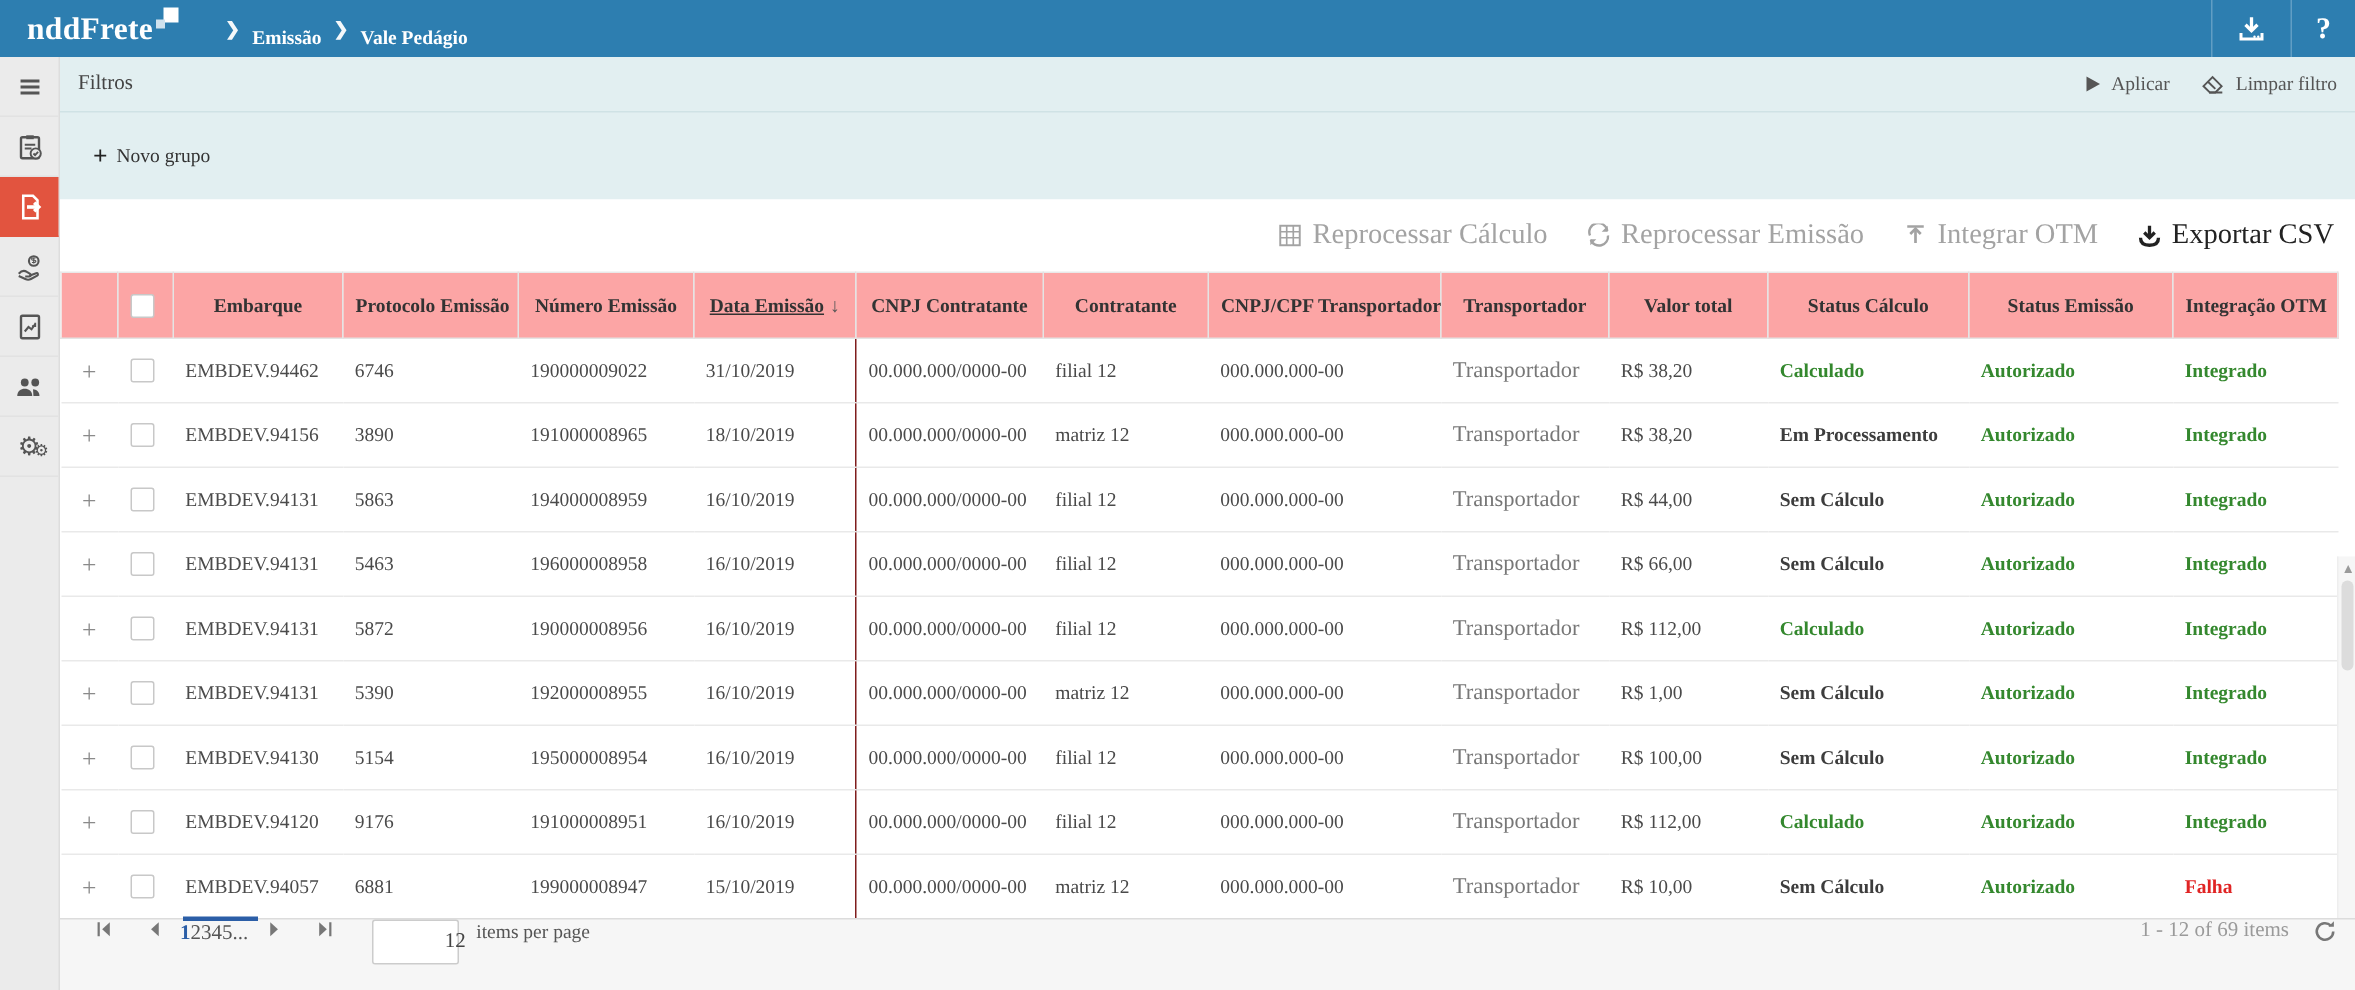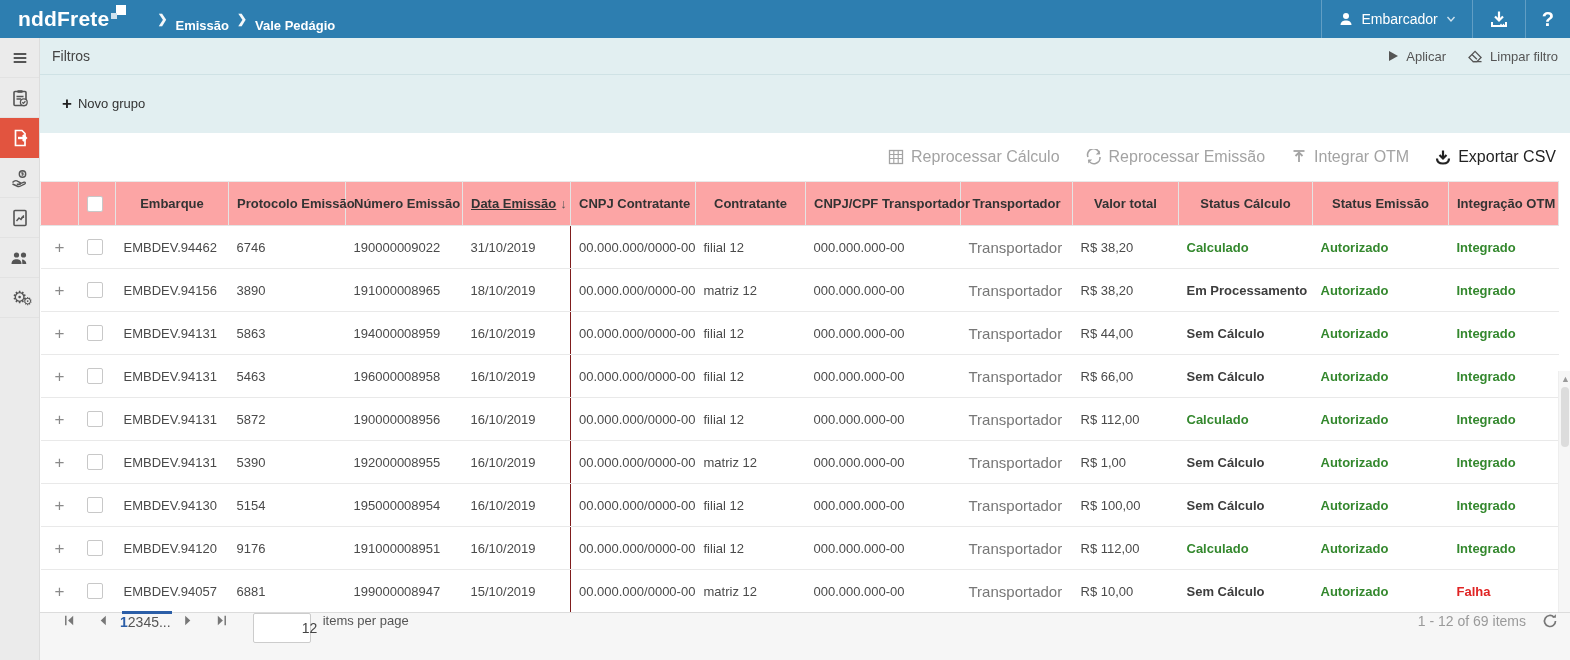--- a/index.html
+++ b/index.html
@@ -1,18 +1,18 @@
 <!DOCTYPE html>
 <html><head>
 <meta charset="utf-8">
 <style>
   * { margin:0; padding:0; box-sizing:border-box; }
   html,body { width:1570px; height:660px; overflow:hidden; background:#fff;
     font-family:"Liberation Sans", sans-serif; }
-  .app { position:relative; width:1570px; height:660px; }
+  .app { position:relative; width:1570px; height:660px;font-family:Liberation Serif, serif; }
 
   
   .topbar { position:absolute; top:0; left:0; right:0; height:38px; background:#2d7eb0;
     display:flex; align-items:center; color:#fff; }
   .logo-wrap { display:flex; align-items:flex-start; padding:0 14px 0 18px; cursor:pointer; }
   .logo-text { font-size:21px; font-weight:bold; letter-spacing:0.2px; line-height:30px; }
   .logo-squares { position:relative; width:16px; height:18px; margin-left:2px; }
   .logo-squares .sq1 { position:absolute; top:1px; left:5px; width:10px; height:10px; background:#fff; }
   .logo-squares .sq2 { position:absolute; top:9px; left:0px; width:6px; height:6px; background:#cfe2ee; }
   .crumbs { display:flex; align-items:center; gap:8px; font-size:13px; font-weight:bold; margin-left:16px; }
@@ -41,21 +41,21 @@
     border-bottom:1px solid #cfe2e5; }
   .filters-title { font-size:14px; color:#444; }
   .filters-actions { margin-left:auto; display:flex; align-items:center; gap:22px; }
   .filter-action { display:flex; align-items:center; gap:7px; font-size:13px; color:#555; cursor:pointer; }
   .filters-body { height:57px; display:flex; align-items:center; padding:0 22px; }
   .new-group { display:flex; align-items:center; gap:6px; font-size:13px; color:#333; cursor:pointer; }
   .plus-glyph { font-size:17px; font-weight:bold; color:#222; line-height:14px; }
 
   .grid-toolbar { height:48px; display:flex; align-items:center; justify-content:flex-end;
     gap:26px; padding:0 14px; background:#fff; }
-  .tb-btn { display:flex; align-items:center; gap:7px; font-size:16px; cursor:pointer; }
+  .tb-btn { display:flex; align-items:center; gap:7px; font-size:19px; cursor:pointer; }
   .tb-btn.disabled { color:#a3a3a3; cursor:default; }
   .tb-btn.primary { color:#222; font-weight:normal; }
 
   
   .grid-wrap { position:relative; }
   table.grid { border-collapse:collapse; table-layout:fixed; width:1518px; background:#fff; }
   col.c-expand{width:38px} col.c-check{width:37px} col.c-emb{width:113px} col.c-prot{width:117px}
   col.c-num{width:117px} col.c-data{width:108px} col.c-cnpjc{width:125px} col.c-contr{width:110px}
   col.c-cnpjt{width:155px} col.c-transp{width:112px} col.c-valor{width:106px} col.c-scalc{width:134px}
   col.c-semis{width:136px} col.c-otm{width:110px}
@@ -115,30 +115,20 @@
           <span class="sq2"></span>
         </span>
     </div>
     <div class="crumbs">
       <span class="crumb-sep">❯</span>
       <span class="crumb">Emissão</span>
       <span class="crumb-sep">❯</span>
       <span class="crumb">Vale Pedágio</span>
     </div>
     <div class="topbar-right">
-      <div class="top-section">
-        <svg class="icon-16" viewBox="0 0 16 16">
-          <circle cx="8" cy="5" r="3" fill="#fff"></circle>
-            <path d="M2.5 14c0-3.2 2.6-4.6 5.5-4.6s5.5 1.4 5.5 4.6z" fill="#fff"></path>
-        </svg>
-        <span class="user-label">Embarcador</span>
-        <svg class="chev-down" viewBox="0 0 10 10">
-          <path d="M1.5 3l3.5 4 3.5-4" fill="none" stroke="#cfe2ee" stroke-width="1.4"></path>
-        </svg>
-      </div>
       <div class="top-section">
         <svg class="icon-20" viewBox="0 0 20 20">
           <path d="M10 2.5v8" stroke="#fff" stroke-width="2.2" fill="none"></path>
           <path d="M6 7.5l4 4 4-4" fill="none" stroke="#fff" stroke-width="2.2"></path>
           <path d="M3 13v4h14v-4" fill="none" stroke="#fff" stroke-width="2"></path>
           <circle cx="12" cy="15.5" r=".8" fill="#fff"></circle>
             <circle cx="14.5" cy="15.5" r=".8" fill="#fff"></circle>
         </svg>
       </div>
       <div class="top-section">

